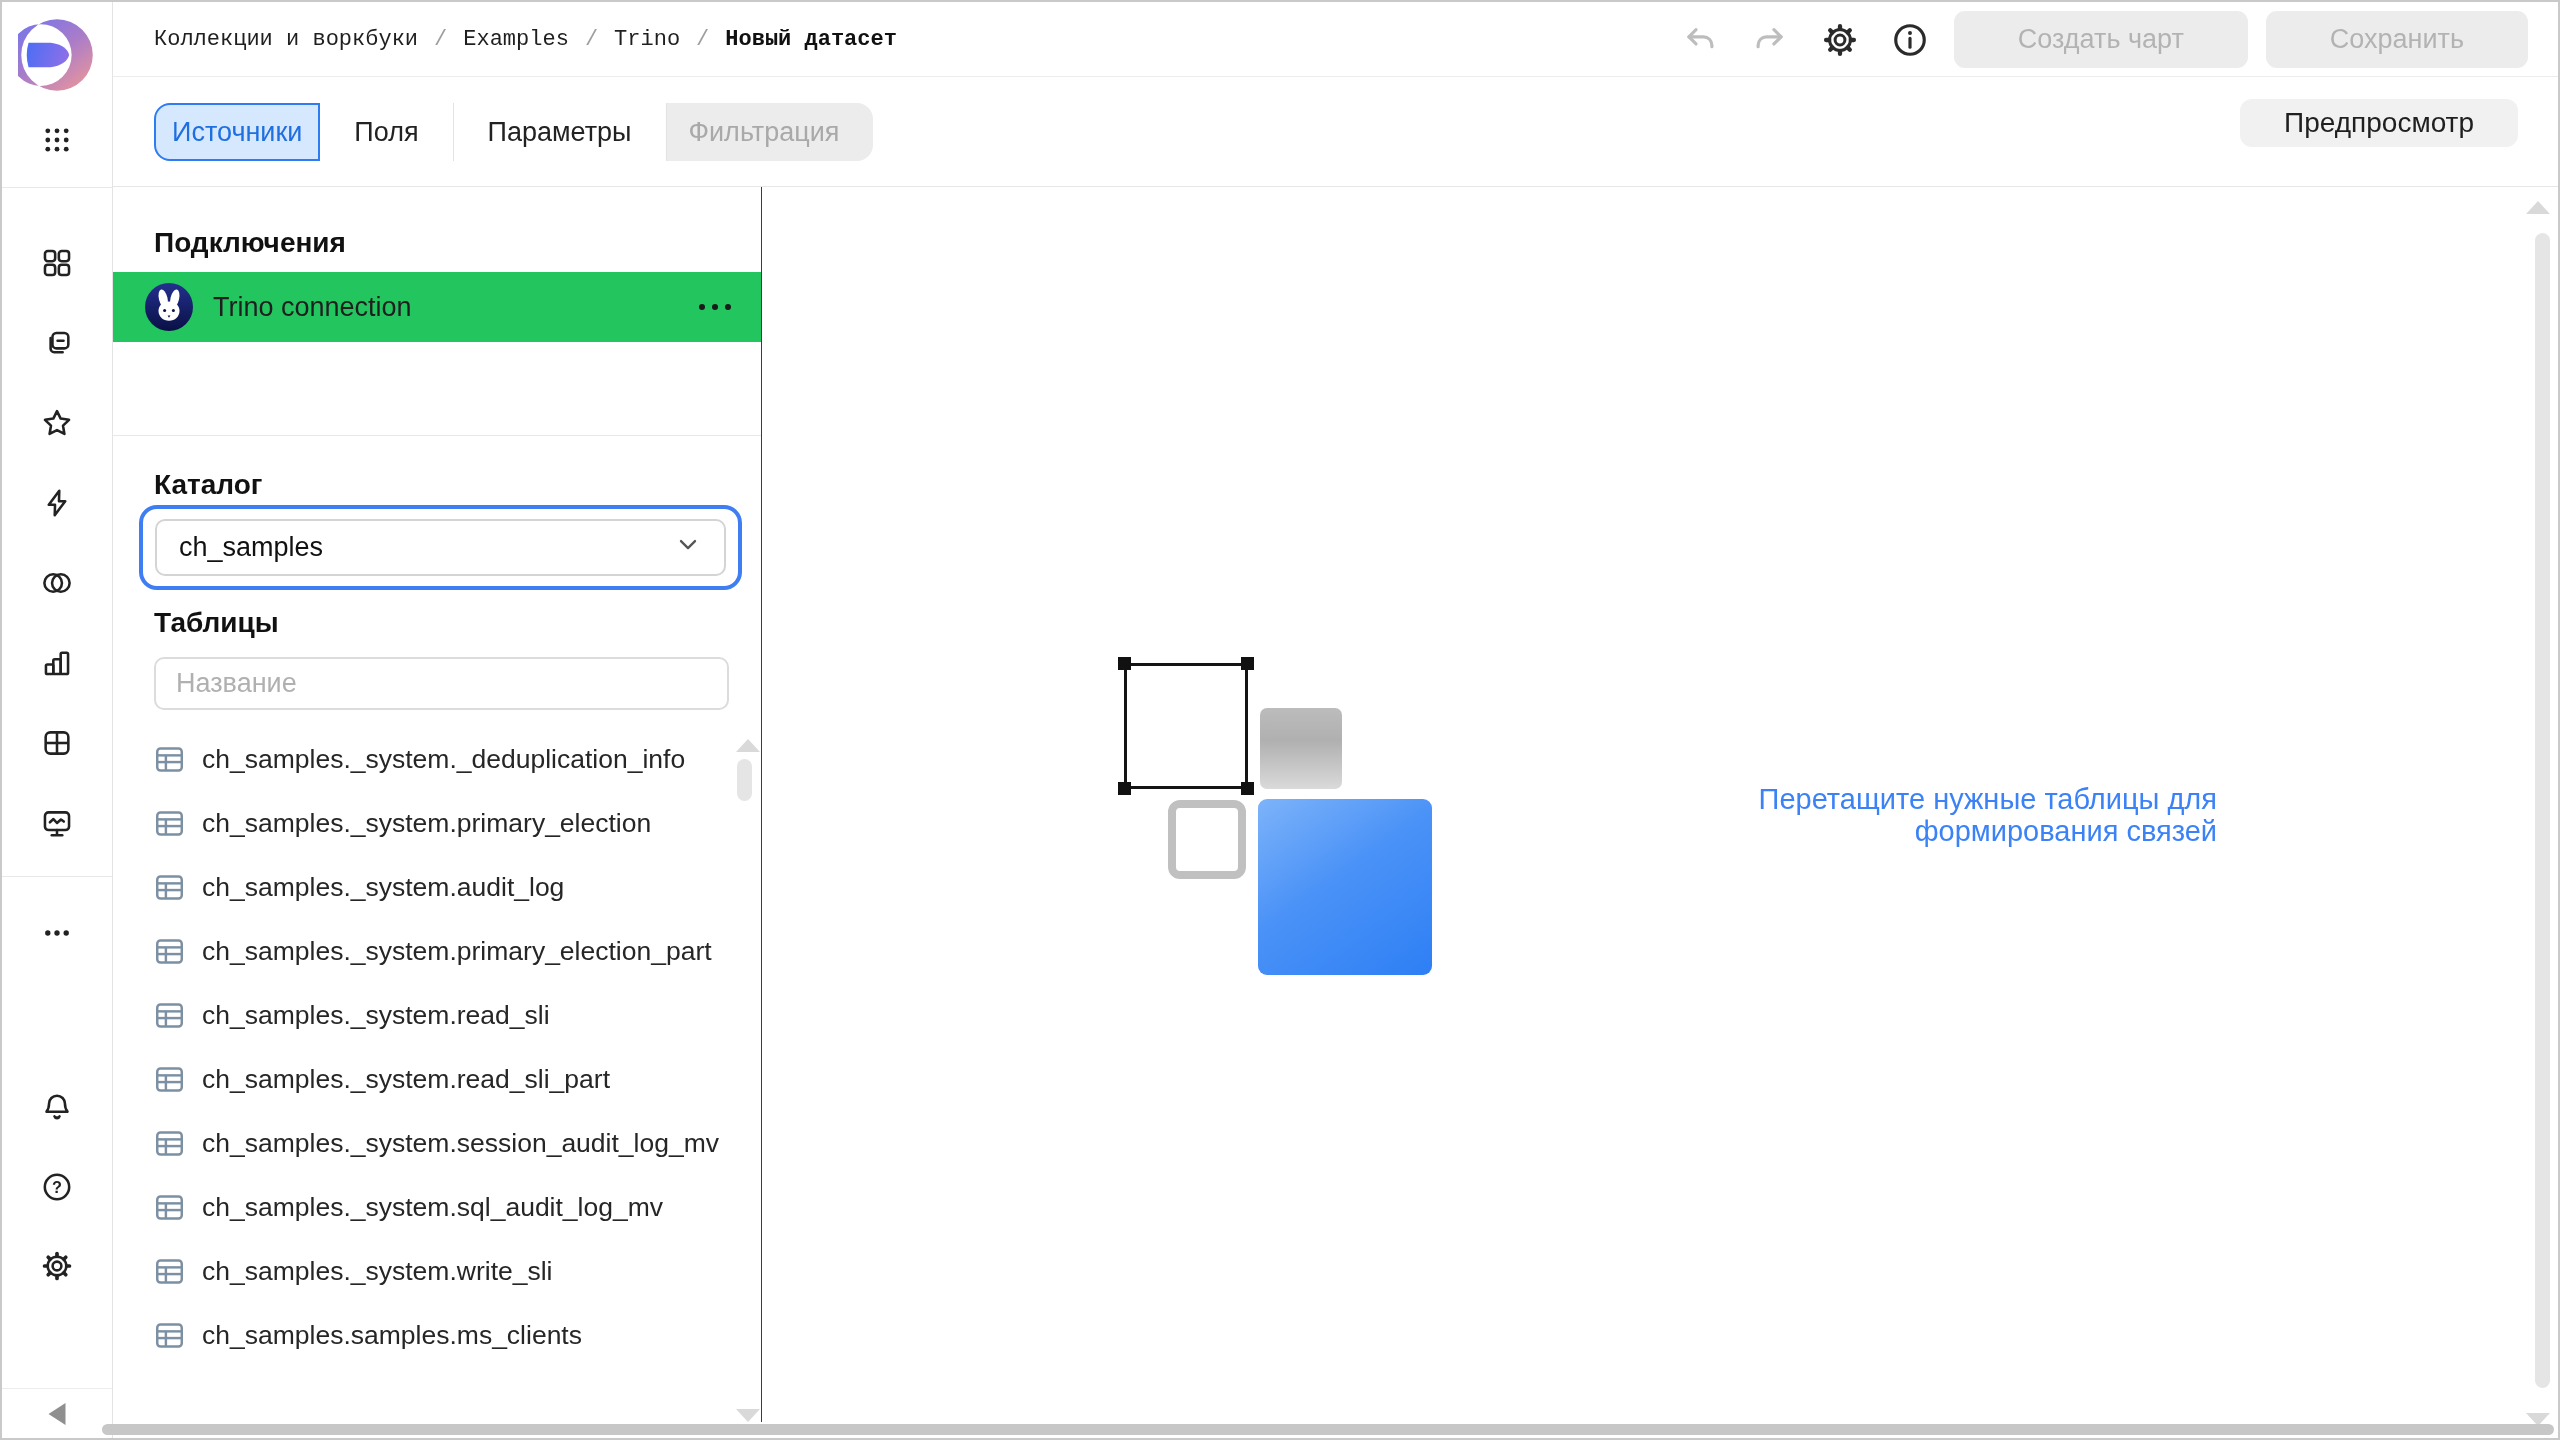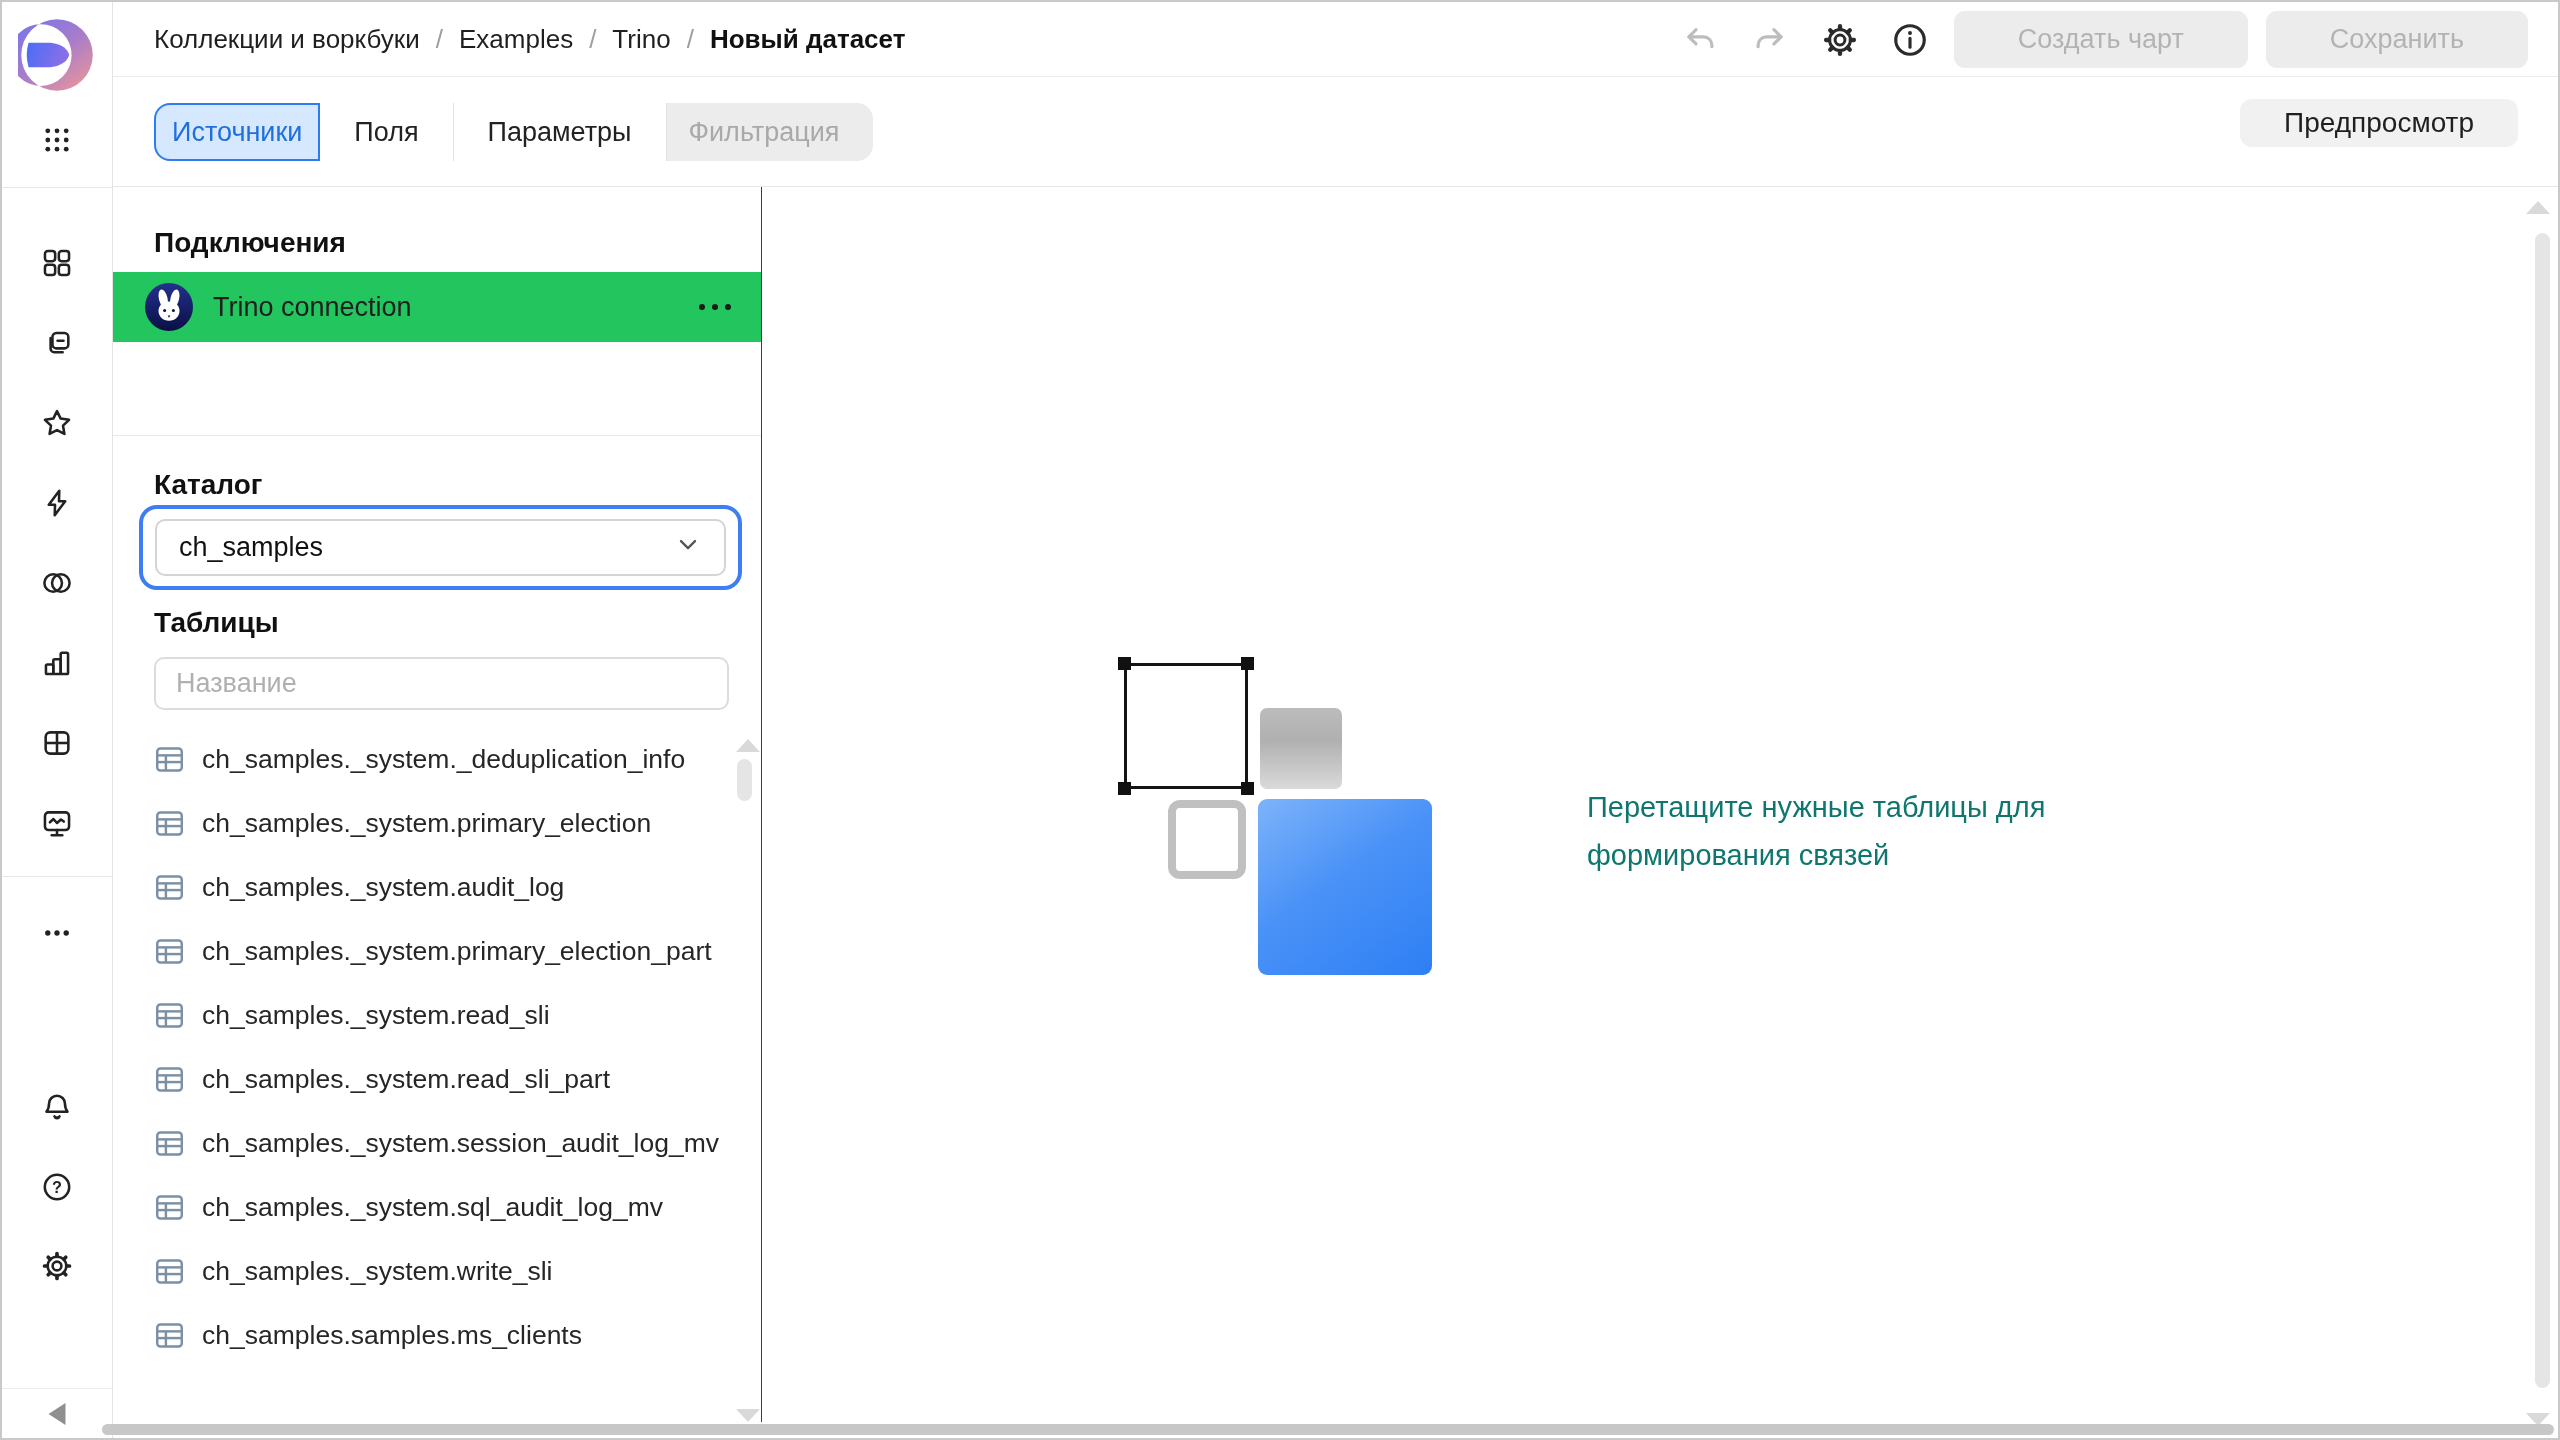--- a/index.html
+++ b/index.html
@@ -11,21 +11,21 @@
   .rail { position:absolute; left:0; top:0; width:111px; height:100%; background:#fff; border-right:1px solid #e4e4e4; }
   .rail-divider { position:absolute; left:0; width:100%; height:1px; background:#e8e8e8; }
   .rail-ic { position:absolute; left:50%; transform:translateX(-50%); width:36px; height:36px; display:flex; align-items:center; justify-content:center; cursor:pointer; }
   .rail-ic svg { width:34px; height:34px; }
   .logo { position:absolute; left:50%; transform:translateX(-50%); top:14px; width:78px; height:78px; }
   .rail-footer { position:absolute; left:0; bottom:0; width:100%; height:50px; border-top:1px solid #ececec; }
   .collapse-arrow { position:absolute; left:50%; top:50%; transform:translate(-50%,-50%); width:0; height:0; border-top:11px solid transparent; border-bottom:11px solid transparent; border-right:17px solid #8f8f8f; }
 
   
   .header { position:absolute; left:111px; top:0; right:0; height:75px; background:#fff; border-bottom:1px solid #ececec; }
-  .breadcrumb { position:absolute; left:41px; top:0; height:75px; display:flex; align-items:center; gap:16px; font-size:26px; }
+  .breadcrumb { position:absolute; left:41px; top:0; height:75px; display:flex; align-items:center; gap:16px; font-size:22px;font-family:Liberation Mono, monospace; }
   .crumb { color:#1f1f1f; cursor:pointer; }
   .crumb-sep { color:#9e9e9e; }
   .crumb-current { font-weight:bold; color:#111; }
   .hdr-actions { position:absolute; right:30px; top:0; height:75px; display:flex; align-items:center; gap:18px; }
   .hdr-icon { width:52px; height:52px; display:flex; align-items:center; justify-content:center; cursor:pointer; }
   .hdr-icon svg { width:38px; height:38px; }
   .btn-disabled { height:57px; padding:0 64px; border-radius:11px; background:#ececec; color:#b3b3b3; font-size:27px; display:flex; align-items:center; border:none; font-family:inherit; }
 
   
   .tabsrow { position:absolute; left:111px; top:75px; right:0; height:110px; background:#fff; border-bottom:1px solid #e6e6e6; }
@@ -67,21 +67,21 @@
 
   
   .canvas { position:absolute; left:760px; top:185px; right:0; bottom:0; background:#fff; }
   .marquee { position:absolute; left:362px; top:476px; width:124px; height:126px; border:3px solid #141414; background:#fff; }
   .handle { position:absolute; width:13px; height:13px; background:#111; }
   .h-tl { left:-9px; top:-9px; } .h-tr { right:-9px; top:-9px; }
   .h-bl { left:-9px; bottom:-9px; } .h-br { right:-9px; bottom:-9px; }
   .sq-gray { position:absolute; left:498px; top:521px; width:82px; height:81px; border-radius:7px; background:linear-gradient(180deg,#bcbcbc 0%,#b0b0b0 40%,#dadada 100%); }
   .sq-outline { position:absolute; left:406px; top:613px; width:78px; height:79px; border:8px solid #c0c0c0; border-radius:12px; background:#fff; }
   .sq-blue { position:absolute; left:496px; top:612px; width:174px; height:176px; border-radius:9px; background:linear-gradient(145deg,#7db3fa 0%,#4a92f7 45%,#2e7ff5 100%); }
-  .hint { position:absolute; left:825px; top:596px; width:630px; font-size:29px; line-height:48px; color:#0f766e; }
+  .hint { position:absolute; left:825px; top:596px; width:630px; font-size:29px; line-height:32px; color:#3b82f6;text-align:right; }
 </style>
 </head>
 <body>
 
 <div class="window">
 
   <div class="rail">
     <div class="logo">
       <svg viewBox="0 0 48 48">
         <defs>

